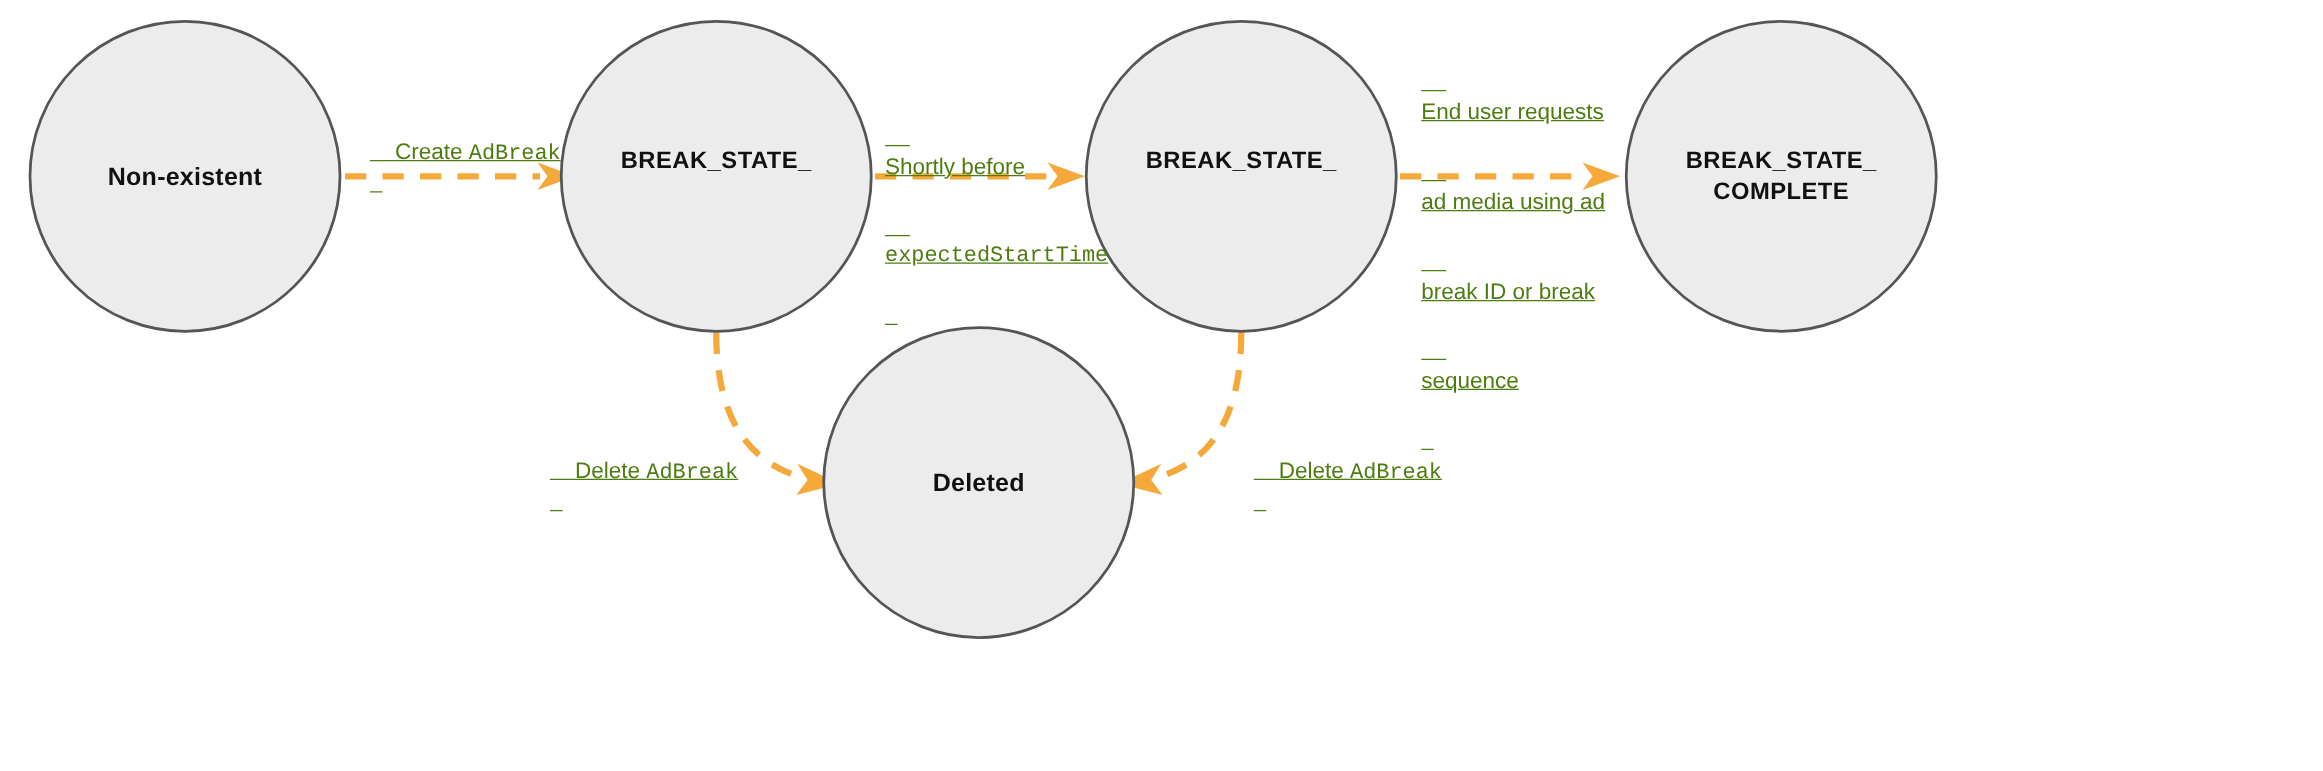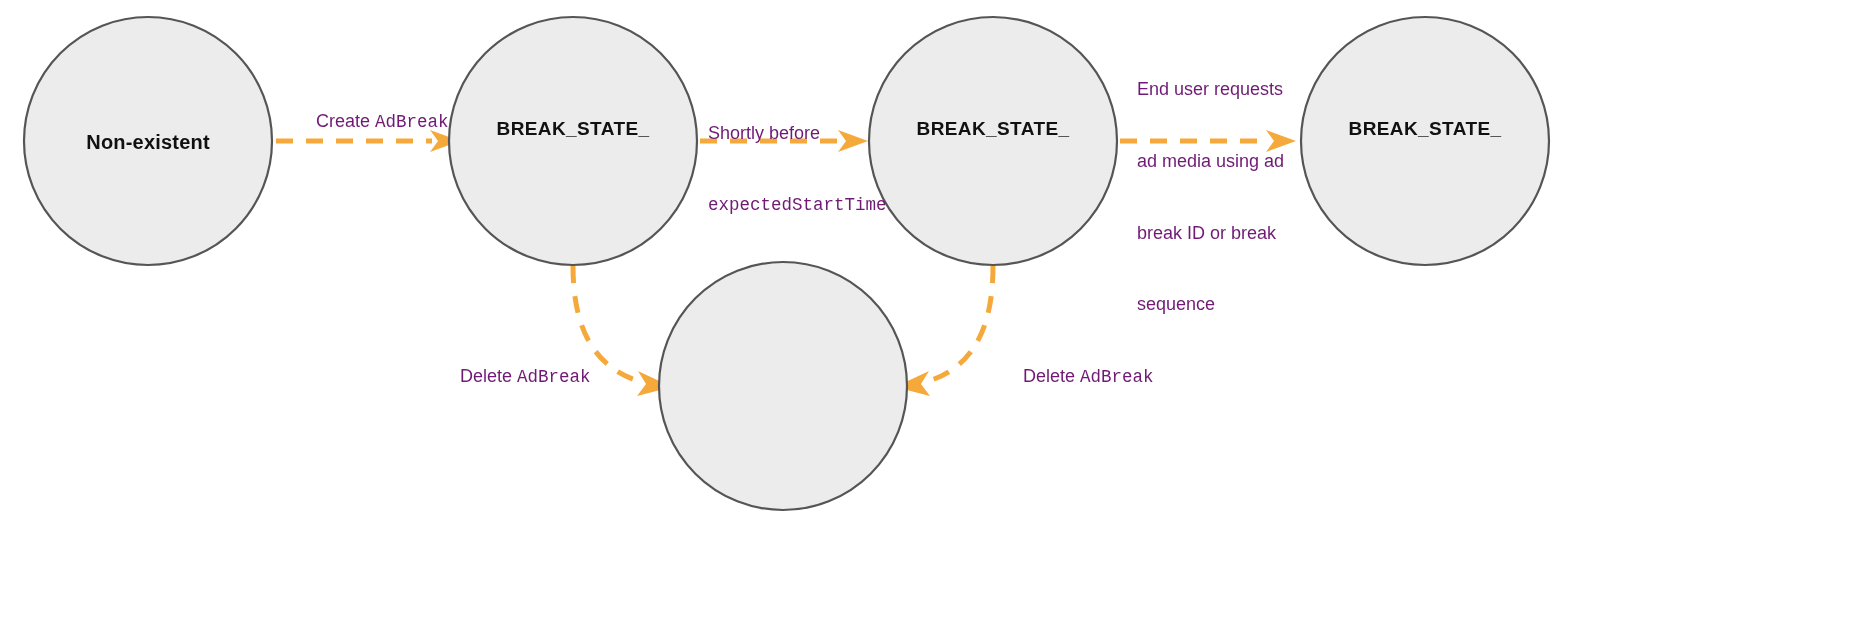--- a/index.html
+++ b/index.html
@@ -17,22 +17,22 @@
 
   .node-label{
     position:absolute;text-align:center;
     font-weight:bold;color:#111111;
     line-height:1.3;pointer-events:none;
   }
   .label-sans{font-family:"Liberation Sans",sans-serif;font-size:20px;letter-spacing:.2px;}
   .label-mono{font-family:Liberation Sans, sans-serif;font-size:19px;letter-spacing:.4px;}
 
   .edge-label{
-    position:absolute;color:#701a75;line-height:1.33;
-    font-size:18px;pointer-events:none;white-space:pre;
+    position:absolute;color:#4d7c0f;line-height:1.33;
+    font-size:18px;pointer-events:none;white-space:pre;text-decoration:underline;
   }
   .edge-label .mono{font-family:"Liberation Mono",monospace;font-size:17.5px;}
   .edge-label .sans{font-family:"Liberation Sans",sans-serif;font-size:18px;}
 </style>
 </head>
 <body>
 
 <div id="diagram-root">
 
   <svg class="layer" viewBox="0 0 1858 617">
@@ -78,22 +78,26 @@
   <div class="node-label label-mono" style="left:449px;top:117px;width:248px;">
     <div>BREAK_STATE_</div>
   </div>
 
   <div class="node-label label-mono" style="left:869px;top:117px;width:248px;">
     <div>BREAK_STATE_</div>
   </div>
 
   <div class="node-label label-mono" style="left:1301px;top:117px;width:248px;">
     <div>BREAK_STATE_</div>
+    <div>COMPLETE</div>
   </div>
 
+  <div class="node-label label-sans" style="left:659px;top:374px;width:248px;">
+    <span>Deleted</span>
+  </div>
 
   <div class="edge-label" style="left:296px;top:86px;">
     <span class="sans">Create </span><span class="mono">AdBreak</span>
   </div>
 
   <div class="edge-label" style="left:708px;top:74px;">
     <div class="sans">Shortly before</div>
     <div class="mono">expectedStartTime</div>
   </div>
 

